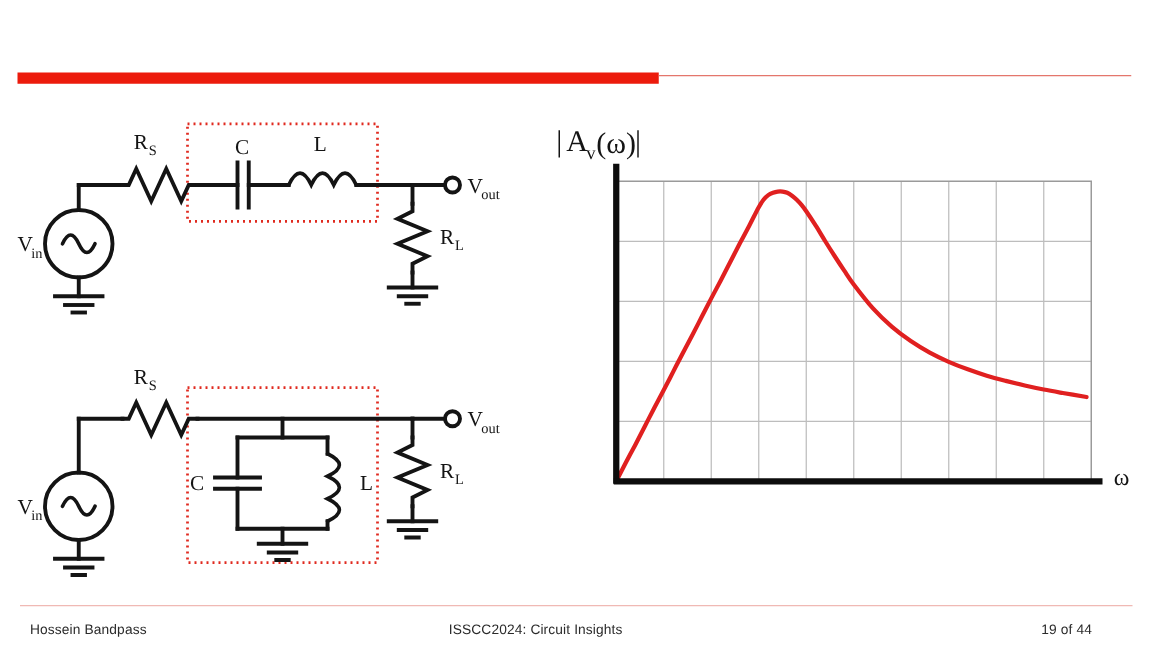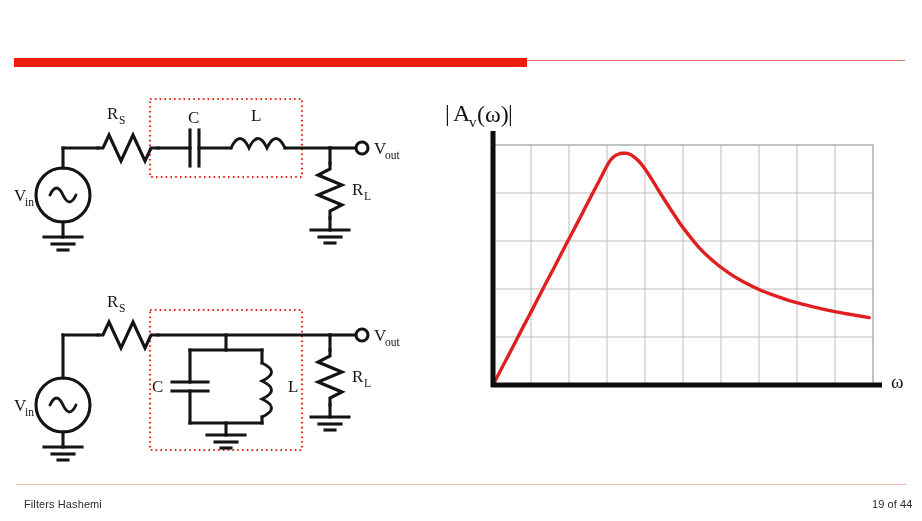--- a/index.html
+++ b/index.html
@@ -63,21 +63,21 @@
     top: 497px;
     font-size: 11px;
     line-height: 14px;
     color: #2b2b2b;
     font-family: "Liberation Sans", sans-serif;
     letter-spacing: 0.1px;
     white-space: nowrap;
   }
   .footer-left  { left: 24px; }
   .footer-center{ left: 359px; }
-  .footer-right { left: 872px; }
+  .footer-right { left: 833px; }
 
   
   .canvas {
     position: absolute;
     left: 0;
     top: 0;
   }
   svg { display: block; }
 
   .wire {
@@ -313,16 +313,17 @@
         <text class="axis-label" x="34" y="39" font-size="15">v</text>
         <text class="axis-label" x="42" y="34" font-size="24">(ω)</text>
         <text class="axis-label" x="73" y="33" font-size="24">|</text>
       </g>
 
       <text class="axis-label" x="456" y="300" font-size="19">ω</text>
     </svg>
   </div>
 
   <div class="footer-rule"></div>
-  <div class="footer-text footer-left">Filters Hashemi</div>
+  <div class="footer-text footer-left">Hossein Bandpass</div>
+  <div class="footer-text footer-center">ISSCC2024: Circuit Insights</div>
   <div class="footer-text footer-right">19 of 44</div>
 
 </div>
 
 </body></html>

